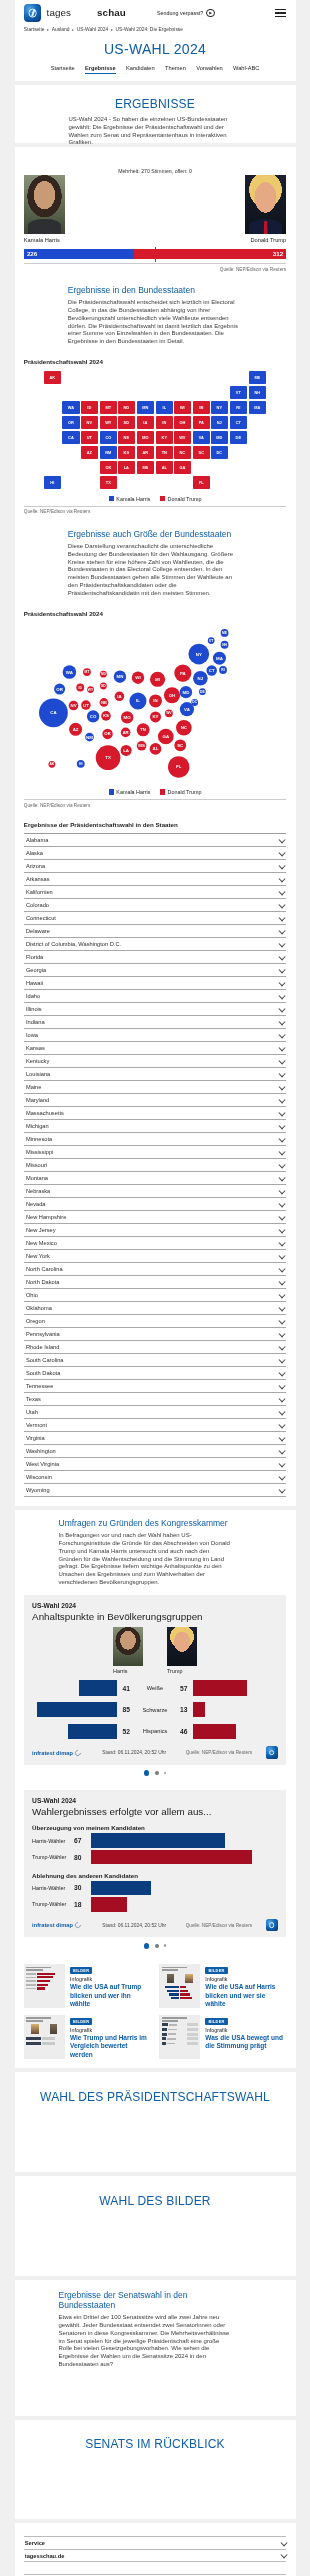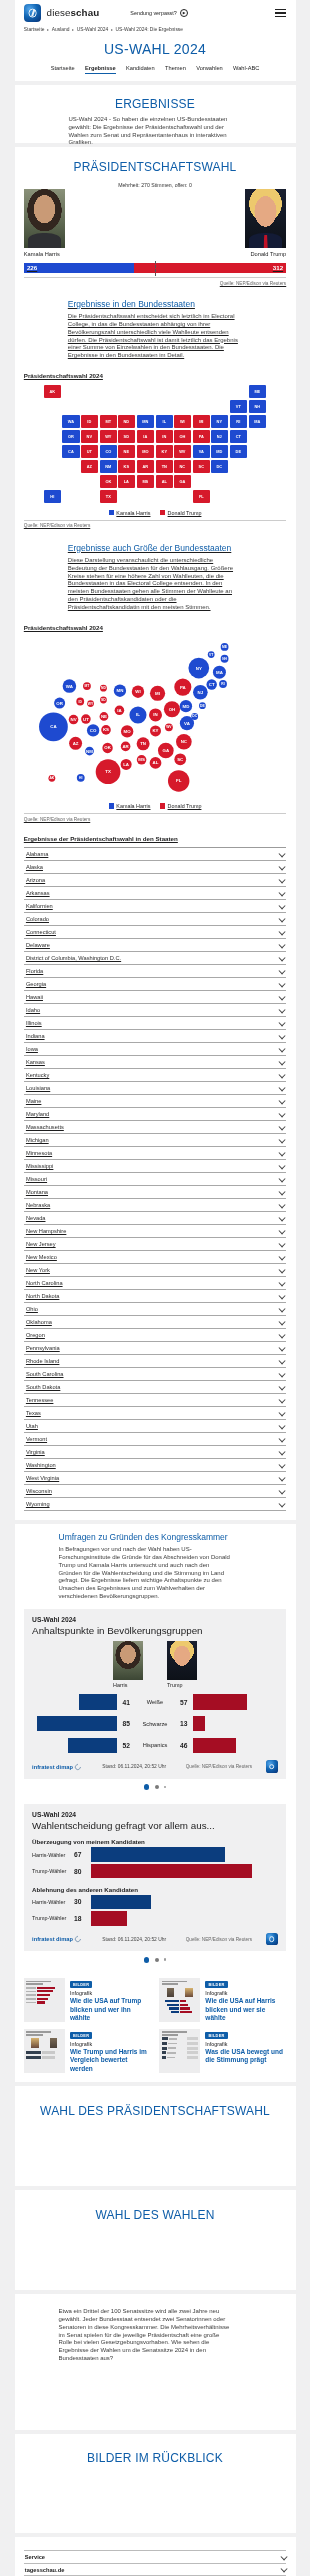--- a/index.html
+++ b/index.html
@@ -4,32 +4,32 @@
 <style>
   :root{
     --blue:#0e5da8; --hblue:#1e4ad0; --tred:#d6192b;
     --cblue:#0b3d7e; --cred:#a50d23;
     --ink:#1d1d1e; --body:#3d3d3d; --muted:#666;
   }
   *{box-sizing:border-box; margin:0; padding:0;}
   html,body{background:#f0f0f1;}
   body{width:310px; font-family:"Liberation Sans","DejaVu Sans",sans-serif; color:var(--ink);}
   .card{background:#fff; margin:4.1px 14.5px 0;}
-  .inner{padding:0 9.3px;text-decoration:underline;}
+  .inner{padding:0 9.3px;}
 
   
   .header-card{margin-top:0; padding-bottom:7.2px;}
   .topbar{display:flex; align-items:center; padding:4.1px 9.3px 2.1px; position:relative;}
   .applogo{width:17.6px; height:17.6px; border-radius:4.1px; flex:0 0 auto;
     background:radial-gradient(circle at 32% 28%, #53a7ec, #1266b4 45%, #083a80 90%); position:relative;}
   .applogo .ring{position:absolute; left:50%; top:50%; width:8.8px; height:8.8px; transform:translate(-50%,-50%);
     border:1.6px solid #eaf3fb; border-radius:50%;}
   .applogo .slash{position:absolute; left:50%; top:50%; width:1.6px; height:7.2px; transform:translate(-50%,-50%) rotate(18deg); background:#eaf3fb;}
   .brand{font-size:9.8px; margin-left:5.2px; letter-spacing:0.1px;}
-  .brand b{font-weight:700;}
+  .brand b{font-weight:700;margin-left:26px;}
   .sendung{display:flex; align-items:center; gap:3.1px; font-size:5.4px; color:#222; margin-left:31px;}
   .play{width:8.3px; height:8.3px; border:0.7px solid #222; border-radius:50%; display:flex; align-items:center; justify-content:center; font-size:3.6px; color:#222;}
   .burger{margin-left:auto; width:11.4px; display:flex; flex-direction:column; gap:2.1px; cursor:pointer;}
   .burger i{height:1.3px; background:#222; display:block;}
   .crumbs{padding:3.1px 9.3px 1px; font-size:4.9px; color:#3a3a3a; display:flex; gap:2.6px; flex-wrap:wrap; align-items:center;}
   .crumbs .sep{color:#777; font-size:4.1px;}
   .h-xl{font-size:14px; font-weight:400; letter-spacing:0.3px; color:var(--blue); text-align:center; margin-top:8.3px;}
   .tabs{display:flex; justify-content:center; gap:10.3px; margin-top:8.3px; font-size:5.7px;}
   .tab{padding-bottom:1.6px; color:#1d1d1e; cursor:pointer;}
   .tab.active{font-weight:700; border-bottom:1px solid var(--blue);}
@@ -147,21 +147,21 @@
 </style>
 </head>
 <body>
 
 <header class="card header-card">
   <div class="topbar">
     <div class="applogo">
         <span class="ring"></span>
         <span class="slash"></span>
       </div>
-    <div class="brand"><span>diese</span><b>schau</b></div>
+    <div class="brand"><span>tages</span><b>schau</b></div>
     <div class="sendung">
       <span>Sendung verpasst?</span>
       <span class="play">▶</span>
     </div>
     <div class="burger">
         <i></i>
         <i></i>
         <i></i>
       </div>
   </div>
@@ -184,21 +184,20 @@
       <span class="tab">Wahl-ABC</span>
     </nav>
 </header>
 
 <section class="card card-erg">
   <h2 class="h-lg">ERGEBNISSE</h2>
   <p class="para">US-Wahl 2024 - So haben die einzelnen US-Bundesstaaten gewählt: Die Ergebnisse der Präsidentschaftswahl und der Wahlen zum Senat und Repräsentantenhaus in interaktiven Grafiken.</p>
 </section>
 
 <section class="card" style="padding:12.4px 0 8.3px;">
-  <h2 class="h-lg">PRÄSIDENTSCHAFTSWAHL</h2>
   <div class="inner">
     <div class="cands">
       <div class="majority">Mehrheit: 270 Stimmen, offen: 0</div>
       <div class="photo left harris-photo"></div>
       <div class="photo right trump-photo"></div>
       <div class="cand-names">
         <span>Kamala Harris</span>
         <span>Donald Trump</span>
       </div>
     </div>
@@ -664,21 +663,21 @@
     </div>
   </div>
   <div class="dots">
     <span class="dot d1"></span>
     <span class="dot d2"></span>
     <span class="dot d3"></span>
   </div>
 
   <div class="chart-card">
     <div class="kicker">US-Wahl 2024</div>
-    <div class="chart-title">Wahlentscheidung gefragt vor allem aus...</div>
+    <div class="chart-title">Wahlergebnisses erfolgte vor allem aus...</div>
     <div id="chart2-groups">
         <div class="ggroup-label">Überzeugung von meinem Kandidaten</div>
         <div class="grow">
           <div class="glabel">Harris-Wähler</div>
           <div class="gnum">67</div>
           <div class="gtrack">
             <div class="gbar" style="width: 72%; background: var(--cblue);"></div>
           </div>
         </div>
         <div class="grow">
@@ -845,31 +844,32 @@
         <div class="t-txt"><span class="badge">BILDER</span><div class="t-kicker">Infografik</div><div class="t-title">Was die USA bewegt und die Stimmung prägt</div></div>
       </article>
     </div>
 </section>
 
 <section class="card card-repr">
   <h2 class="h-lg">WAHL DES PRÄSIDENTSCHAFTSWAHL</h2>
 </section>
 
 <section class="card card-senat">
-  <h2 class="h-lg">WAHL DES WAHLEN</h2>
+  <h2 class="h-lg">WAHL DES BILDER</h2>
 </section>
 
 <section class="card card-senw">
   <div class="article">
+    <h3 class="h-md">Ergebnisse der Senatswahl in den Bundesstaaten</h3>
     <p class="para">Etwa ein Drittel der 100 Senatssitze wird alle zwei Jahre neu gewählt. Jeder Bundesstaat entsendet zwei Senatorinnen oder Senatoren in diese Kongresskammer. Die Mehrheitsverhältnisse im Senat spielen für die jeweilige Präsidentschaft eine große Rolle bei vielen Gesetzgebungsvorhaben. Wie sehen die Ergebnisse der Wahlen um die Senatssitze 2024 in den Bundesstaaten aus?</p>
   </div>
 </section>
 
 <section class="card card-rueck">
-  <h2 class="h-lg">BILDER IM RÜCKBLICK</h2>
+  <h2 class="h-lg">SENATS IM RÜCKBLICK</h2>
 </section>
 
 <footer class="card card-footer">
   <div class="f-acc" id="footer-acc">
       <div class="f-row">
         <span>Service</span>
         <span class="chev"></span>
       </div>
       <div class="f-row">
         <span>tagesschau.de</span>

